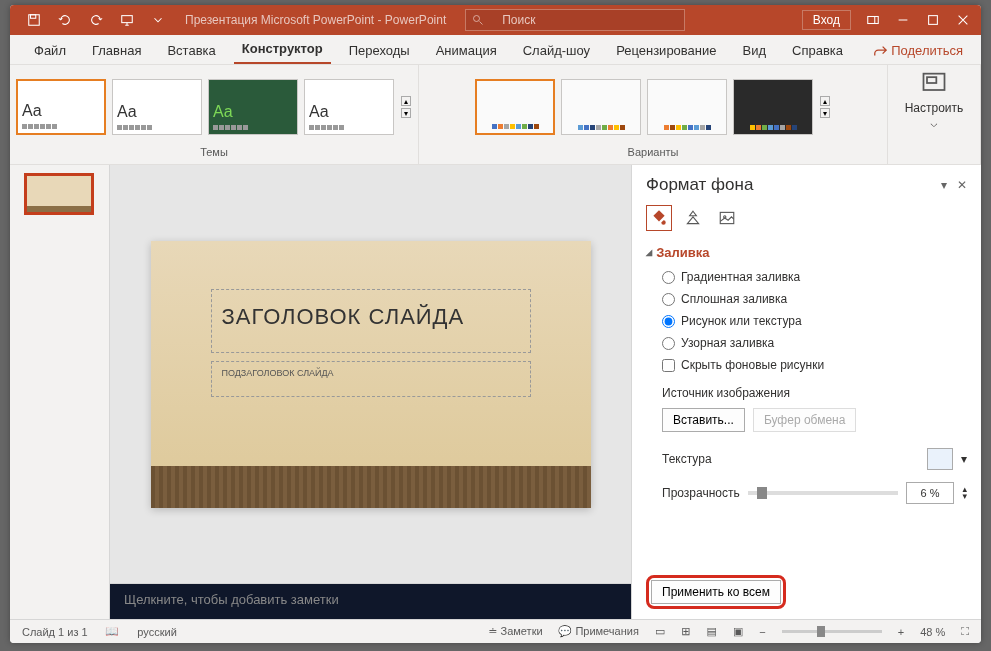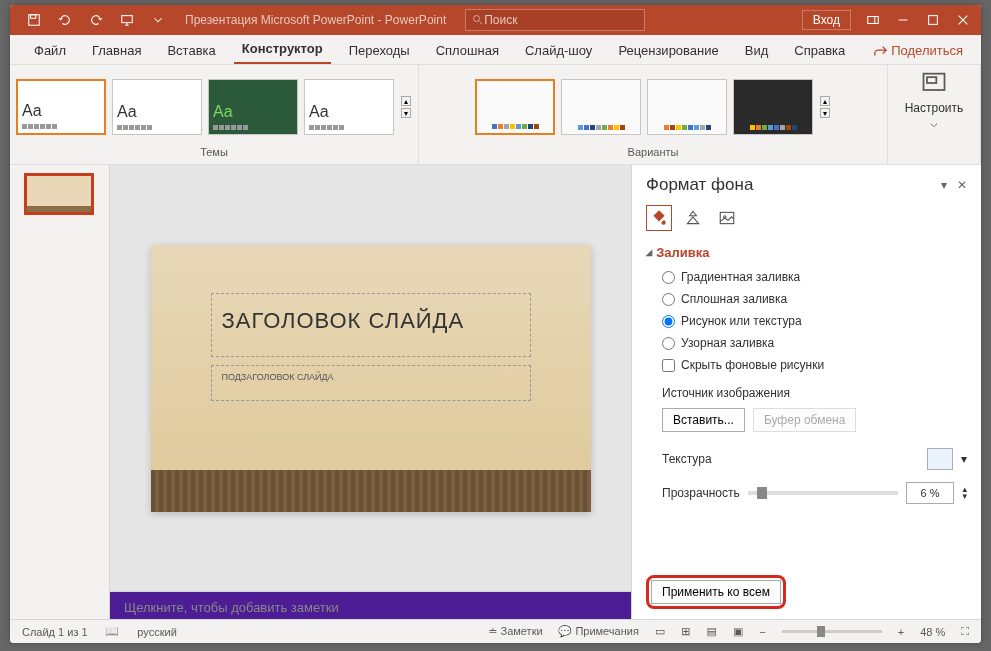--- a/index.html
+++ b/index.html
@@ -2,21 +2,21 @@
 <html><head>
 <meta charset="utf-8">
 <style>
 *{margin:0;padding:0;box-sizing:border-box;font-family:"Segoe UI",Arial,sans-serif;user-select:none}
 body{width:991px;height:651px;background:#666;overflow:hidden;position:relative}
 .window{position:absolute;top:5px;left:10px;right:10px;bottom:8px;background:#fff;display:flex;flex-direction:column;border-radius:4px;overflow:hidden;box-shadow:0 0 6px rgba(0,0,0,0.3)}
 .titlebar{background:#b7472a;height:30px;display:flex;align-items:center;gap:3px;padding-left:10px;color:#fff;font-size:12px}
 .tb-btn{width:28px;height:28px;display:flex;align-items:center;justify-content:center;cursor:pointer}
 .tb-btn svg{width:14px;height:14px;fill:none;stroke:#fff;stroke-width:1.2}
 .title-text{margin-left:10px;color:#e8c7bf}
-.search-box{margin-left:16px;width:180px;height:22px;background:#a84027;border:1px solid #c77a65;display:flex;align-items:center;gap:0;padding:0 6px;color:#e8c7bf;font-size:12px}
+.search-box{margin-left:16px;width:220px;height:22px;background:#a84027;border:1px solid #c77a65;display:flex;align-items:center;gap:18px;padding:0 6px;color:#e8c7bf;font-size:12px}
 .win-ctrl{margin-left:auto;display:flex;align-items:center;gap:2px;padding-right:4px}
 .sign-in{border:1px solid #c77a65;padding:2px 10px;font-size:12px;margin-right:6px}
 .tabs{height:30px;background:#f3f2f1;display:flex;align-items:flex-end;padding-left:16px;gap:10px;border-bottom:1px solid #e1dfdd}
 .tab{font-size:13px;padding:6px 8px;color:#323130;cursor:pointer}
 .tab.active{font-weight:600;border-bottom:2px solid #b7472a}
 .share{margin-left:auto;margin-right:12px;color:#b7472a;font-size:13px;display:flex;align-items:center;gap:4px;padding:6px}
 .ribbon{height:100px;background:#f3f2f1;display:flex;border-bottom:1px solid #e1dfdd}
 .rg{display:flex;flex-direction:column;align-items:center;padding:4px 6px;border-right:1px solid #e1dfdd}
 .rg-items{display:flex;gap:6px;flex:1;align-items:center}
 .theme-thumb{width:90px;height:56px;border:1px solid #c8c6c4;background:#fff;display:flex;flex-direction:column;justify-content:flex-end;padding:4px;font-size:13px;color:#666}
@@ -35,21 +35,21 @@
 .content{flex:1;display:flex;background:#e6e6e6;overflow:hidden}
 .slides-panel{width:100px;background:#f3f2f1;padding:8px;border-right:1px solid #d6d6d6}
 .slide-thumb{width:70px;height:42px;border:3px solid #c43e1c;background:#e8d8b8;position:relative;margin-left:6px}
 .slide-thumb::after{content:"";position:absolute;bottom:0;left:0;right:0;height:6px;background:#8b6f47}
 .editor{flex:1;display:flex;flex-direction:column;overflow:hidden}
 .canvas-area{flex:1;display:flex;align-items:center;justify-content:center;overflow:hidden}
 .canvas{width:440px;height:267px;background:linear-gradient(#e8d8b8,#ddc898);position:relative;box-shadow:0 2px 8px rgba(0,0,0,0.2)}
 .canvas::after{content:"";position:absolute;left:0;right:0;bottom:0;height:42px;background:repeating-linear-gradient(90deg,#6b5133 0 4px,#7a5e3e 4px 8px)}
 .tb1{position:absolute;top:48px;left:60px;right:60px;height:64px;border:1px dashed #999;padding:14px 10px;font-size:22px;letter-spacing:1px;color:#333}
 .tb2{position:absolute;top:120px;left:60px;right:60px;height:36px;border:1px dashed #999;padding:6px 10px;font-size:9px;color:#555}
-.notes{height:28px;background:#4c1d95;border-top:1px solid #d6d6d6;padding:8px 14px;font-size:13px;color:#888}
+.notes{height:36px;background:#0f172a;border-top:1px solid #d6d6d6;padding:8px 14px;font-size:13px;color:#888}
 .pane{width:350px;background:#fff;border-left:1px solid #d6d6d6;display:flex;flex-direction:column;font-size:12px;color:#323130}
 .pane-header{display:flex;align-items:center;justify-content:space-between;padding:10px 14px}
 .pane-header h3{font-size:17px;font-weight:400;color:#323130}
 .pane-header .ctrls{display:flex;gap:10px;color:#666}
 .pane-icons{display:flex;gap:8px;padding:0 14px 8px}
 .picon{width:26px;height:26px;border:1px solid transparent;display:flex;align-items:center;justify-content:center}
 .picon.sel{border-color:#b7472a}
 .section-title{padding:6px 14px;color:#b7472a;font-size:13px;font-weight:600;display:flex;align-items:center;gap:4px}
 .section-title::before{content:"◢";font-size:8px;color:#666}
 .options{padding:4px 14px 4px 30px;display:flex;flex-direction:column;gap:8px}
@@ -139,21 +139,21 @@
         </div>
   </div>
 </div>
 
 <div class="tabs">
   <div class="tab">Файл</div>
   <div class="tab">Главная</div>
   <div class="tab">Вставка</div>
   <div class="tab active">Конструктор</div>
   <div class="tab">Переходы</div>
-  <div class="tab">Сплошная</div>
+  <div class="tab">Анимация</div>
   <div class="tab">Слайд-шоу</div>
   <div class="tab">Рецензирование</div>
   <div class="tab">Вид</div>
   <div class="tab">Справка</div>
   <div class="share">
     <svg width="14" height="14" viewBox="0 0 16 16" style="stroke:#b7472a;fill:none;stroke-width:1.5">
           <path d="M11 3l4 4-4 4M15 7H6a4 4 0 0 0-4 4v2"></path>
         </svg>
     <span>Поделиться</span>
   </div>

